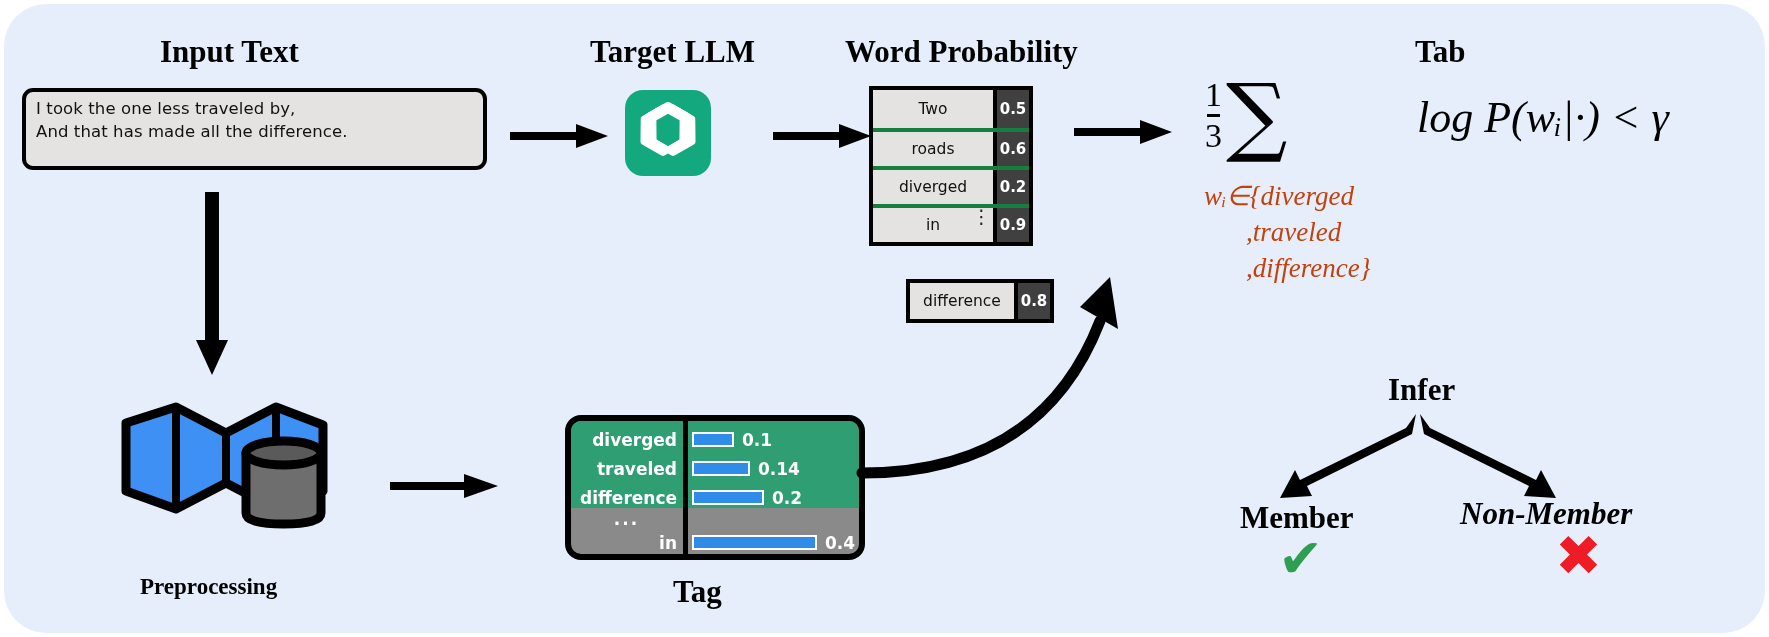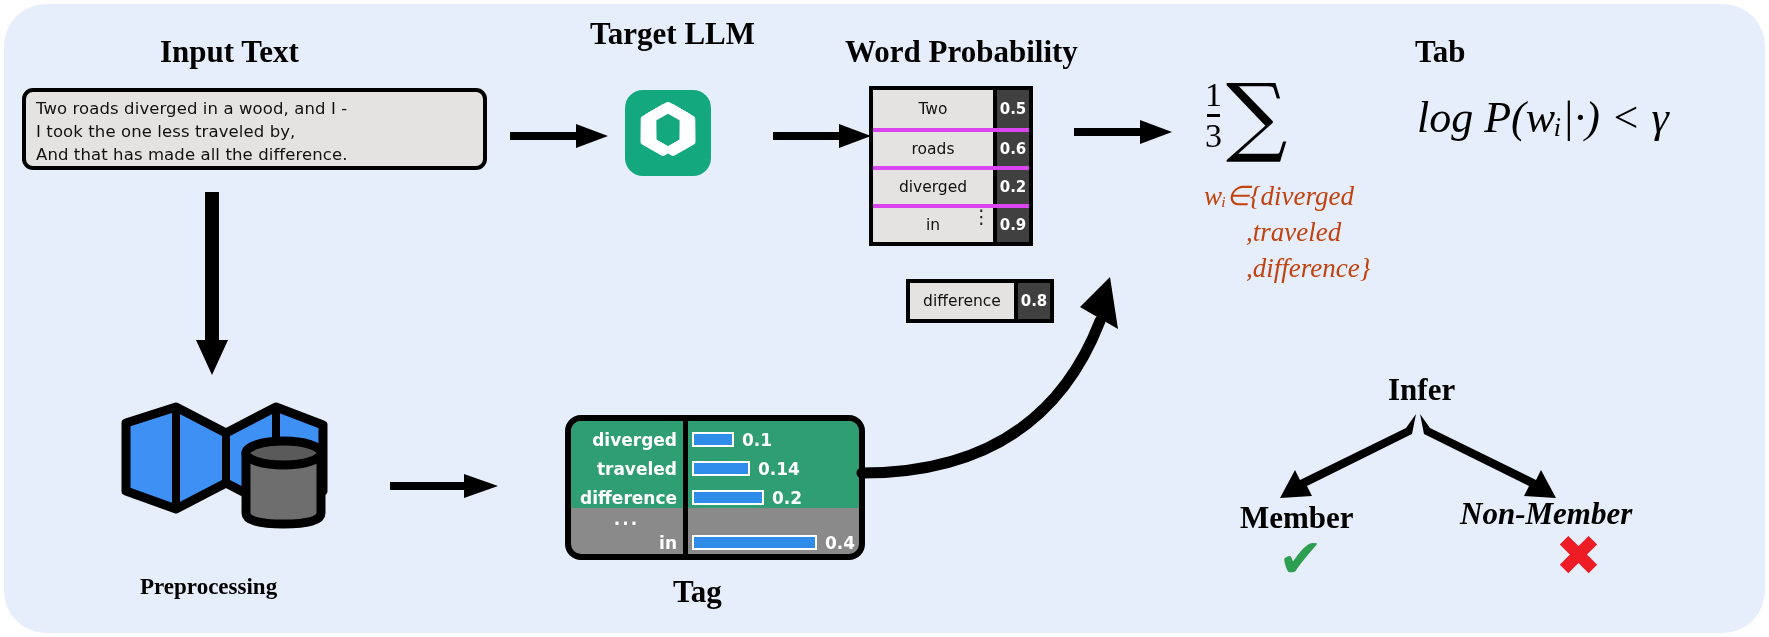--- a/index.html
+++ b/index.html
@@ -26,21 +26,21 @@
   }
   .abs { position: absolute; }
   .serif-bold {
     font-family: "Liberation Serif", serif;
     font-weight: bold;
     color: #000;
   }
 
   
   #h-input      { left: 160px;  top: 34px;  font-size: 31px; }
-  #h-llm        { left: 590px;  top: 16px;  font-size: 31px; }
+  #h-llm        { left: 590px;  top: 34px;  font-size: 31px; }
   #h-wordprob   { left: 845px;  top: 34px;  font-size: 31px; }
   #h-tab        { left: 1415px; top: 34px;  font-size: 31px; }
   #h-infer      { left: 1388px; top: 372px; font-size: 31px; }
   #h-prep       { left: 140px;  top: 574px; font-size: 23px; }
   #h-tag        { left: 673px;  top: 574px; font-size: 31px; }
   #h-member     { left: 1240px; top: 500px; font-size: 31px; }
   #h-nonmember  { left: 1460px; top: 496px; font-size: 31px; font-style: italic; }
 
   
   #inputbox {
@@ -72,21 +72,21 @@
     left: 869px; top: 86px;
     border: 4px solid #000;
     box-sizing: border-box;
     width: 164px;
   }
   .wp-row {
     display: flex;
     height: 38px;
     box-sizing: border-box;
   }
-  .wp-row + .wp-row { border-top: 4px solid #d946ef; }
+  .wp-row + .wp-row { border-top: 4px solid #15803d; }
   .wp-word {
     flex: 1 1 auto;
     background: #e4e3e1;
     display: flex;
     align-items: center;
     justify-content: center;
     font-family: "DejaVu Sans", sans-serif;
     font-size: 15.5px;
     color: #111;
   }
@@ -243,21 +243,20 @@
   <div class="abs serif-bold" id="h-llm">Target LLM</div>
   <div class="abs serif-bold" id="h-wordprob">Word Probability</div>
   <div class="abs serif-bold" id="h-tab">Tab</div>
   <div class="abs serif-bold" id="h-infer">Infer</div>
   <div class="abs serif-bold" id="h-prep">Preprocessing</div>
   <div class="abs serif-bold" id="h-tag">Tag</div>
   <div class="abs serif-bold" id="h-member">Member</div>
   <div class="abs serif-bold" id="h-nonmember">Non-Member</div>
 
   <div class="abs" id="inputbox">
-    <div class="line">Two roads diverged in a wood, and I -</div>
     <div class="line">I took the one less traveled by,</div>
     <div class="line">And that has made all the difference.</div>
   </div>
 
   <div class="abs" style="left:510px; top:122px;">
     <svg width="100" height="28" viewBox="0 0 100 28">
       <path d="M0 10 L66 10 L66 2 L98 14 L66 26 L66 18 L0 18 Z" fill="#000"></path>
     </svg>
   </div>
 

